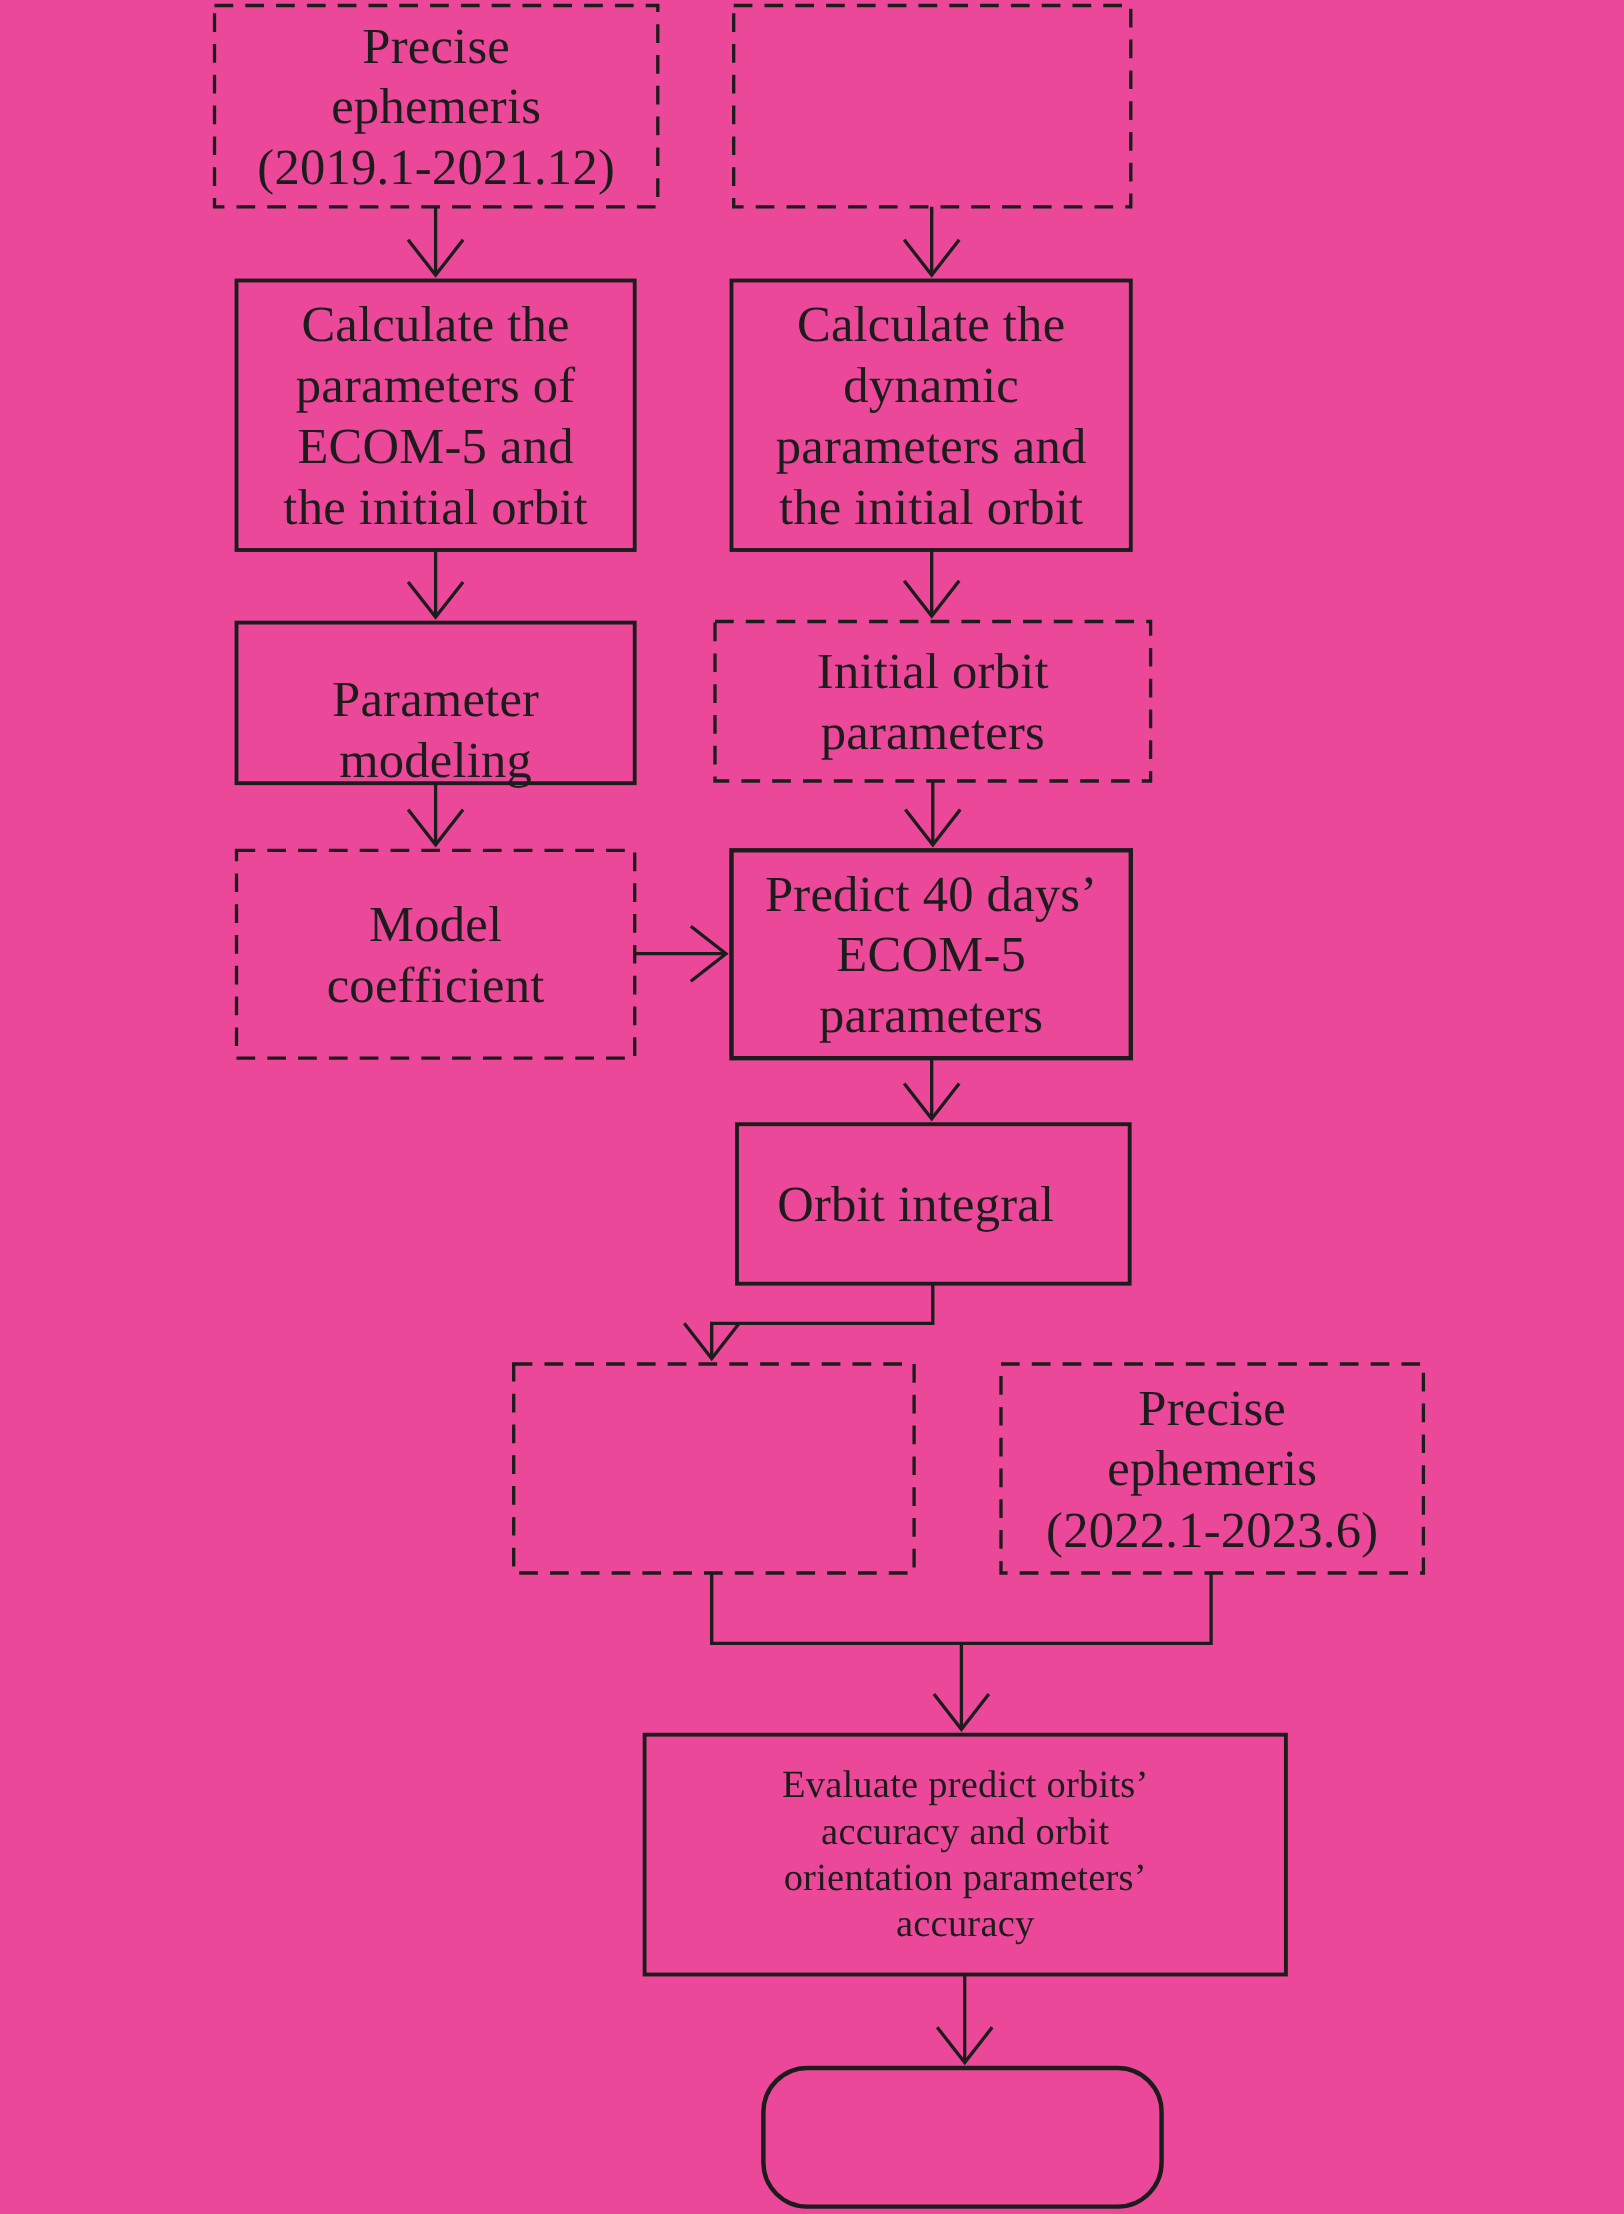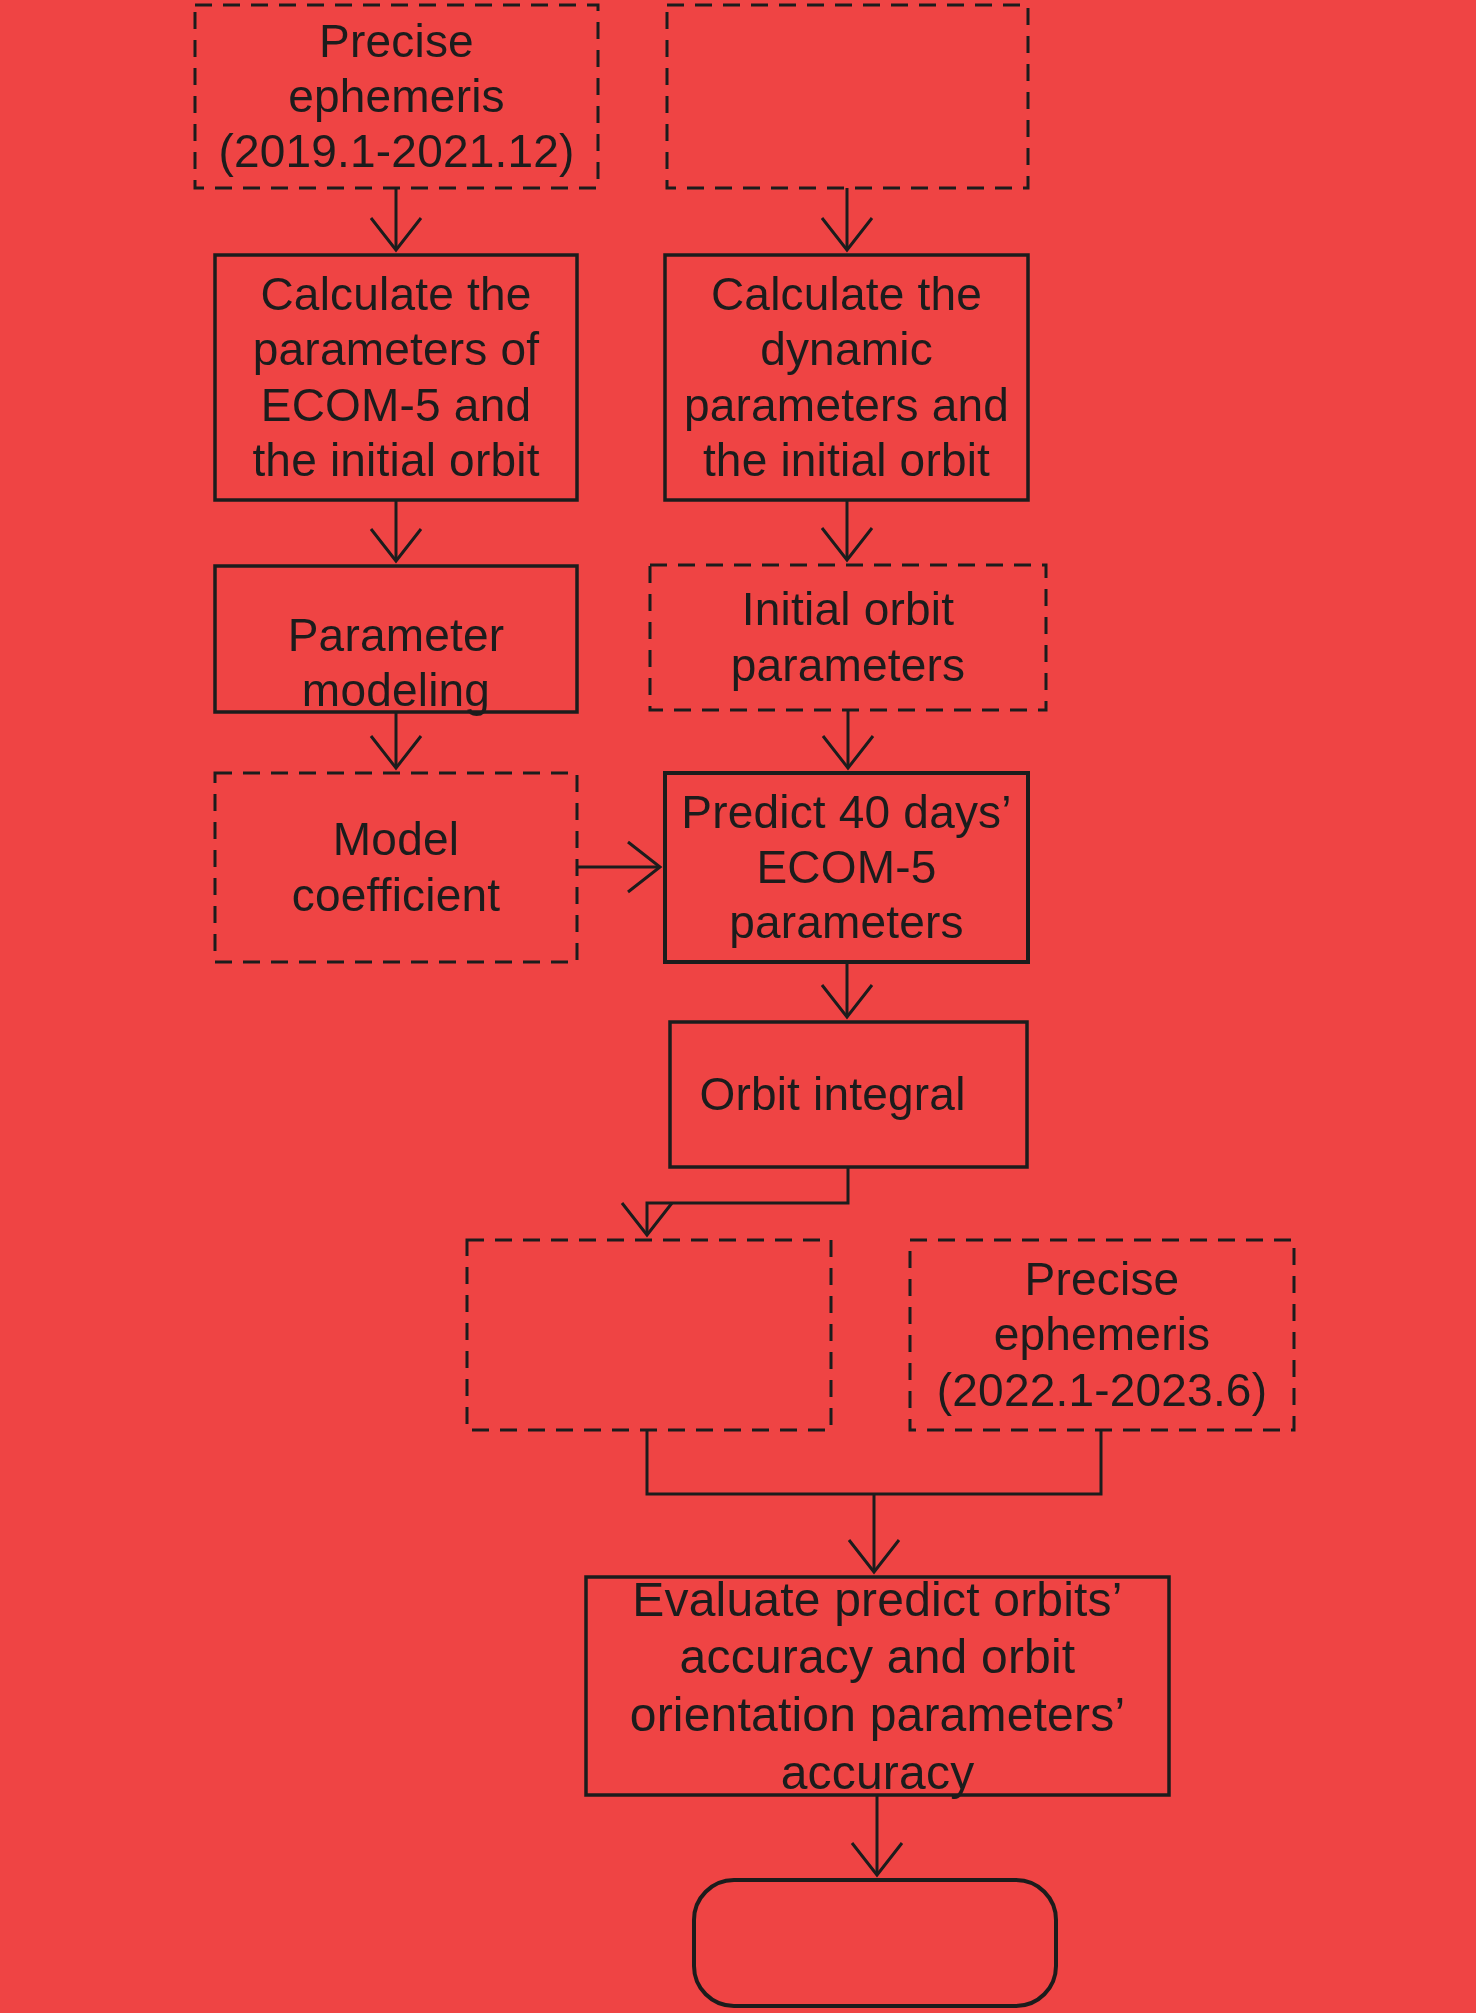--- a/index.html
+++ b/index.html
@@ -1,33 +1,33 @@
 <!DOCTYPE html>
 <html><head>
 <meta charset="utf-8">
 <style>
   html,body{margin:0;padding:0;background:#ffffff;}
   .canvas{
     position:relative;
     width:1476px;height:2013px;
-    background:#ef4444;
-    font-family:Liberation Sans, sans-serif;
+    background:#ec4899;
+    font-family:Liberation Serif, serif;
     color:#1c1c1c;
     overflow:hidden;
   }
   svg.wires{position:absolute;left:0;top:0;width:1476px;height:2013px;}
   .box-text{
     position:absolute;
     display:flex;align-items:center;justify-content:center;
     text-align:center;
     white-space:pre-line;
     font-size:46px;line-height:1.2;
     letter-spacing:0.2px;
   }
-  .box-text.small{font-size:48px;}
+  .box-text.small{font-size:35px;}
 </style>
 </head>
 <body>
 
 <div class="canvas">
 
   <svg class="wires" viewBox="0 0 1476 2013">
     <defs>
       <marker id="arrow" viewBox="0 0 42 60" refX="37" refY="30" markerWidth="42" markerHeight="60" markerUnits="userSpaceOnUse" orient="auto">
         <path d="M5,5 L37,30 L5,55" fill="none" stroke="#1c1c1c" stroke-width="3"></path>

